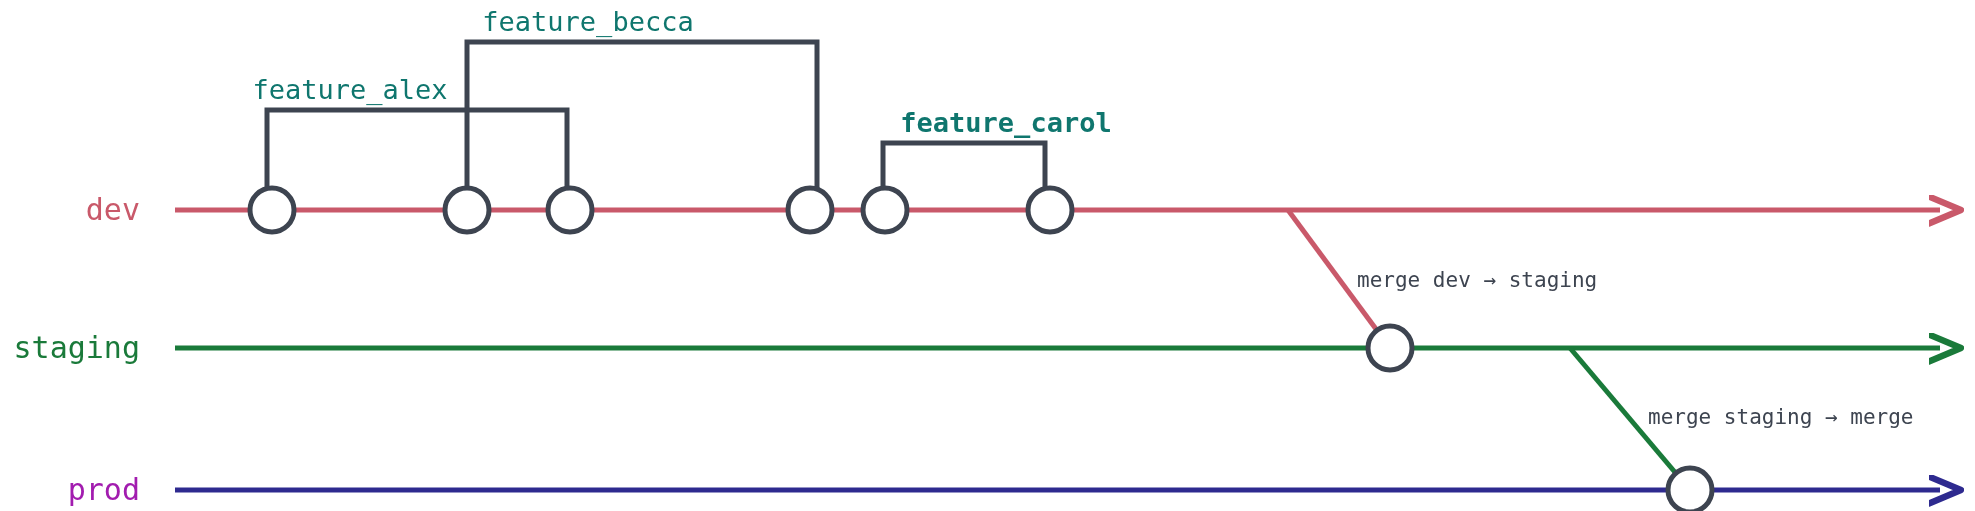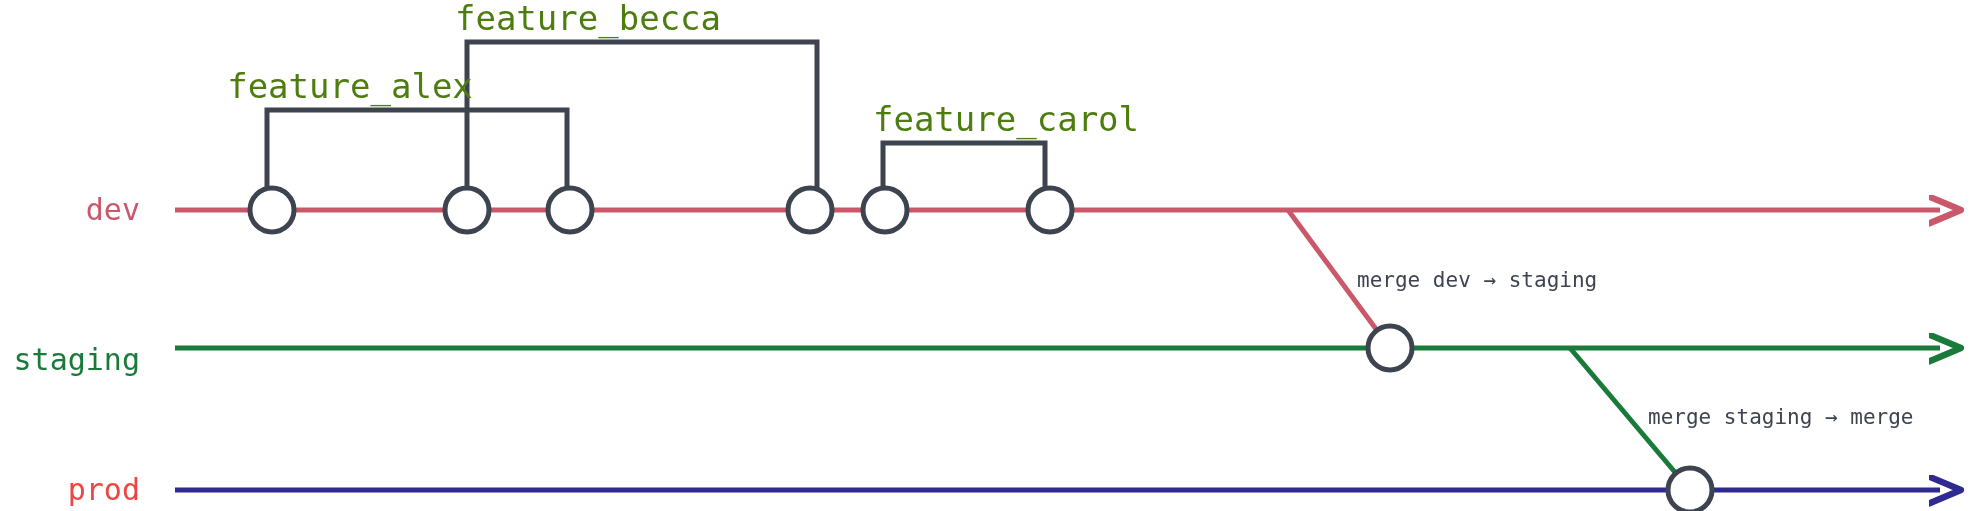--- a/index.html
+++ b/index.html
@@ -11,22 +11,22 @@
     font-family:"DejaVu Sans Mono","Liberation Mono",monospace;
     font-weight:normal;
     font-size:30px;
     white-space:nowrap;
     line-height:1;
     transform:translate(-100%,-50%);
   }
   .feature-label{
     position:absolute;
     font-family:"DejaVu Sans Mono","Liberation Mono",monospace;
-    font-size:34px;
-    color:#4d7c0f;
+    font-size:27px;
+    color:#0f766e;
     white-space:nowrap;
     line-height:1;
     transform:translate(-50%,-100%);
   }
   .merge-label{
     position:absolute;
     font-family:"DejaVu Sans Mono","Liberation Mono",monospace;
     font-size:21px;
     color:#3d4450;
     white-space:nowrap;
@@ -74,21 +74,21 @@
         <circle cx="885" cy="210" r="22" fill="#ffffff" stroke="#3d4450" stroke-width="5"></circle>
         <circle cx="1050" cy="210" r="22" fill="#ffffff" stroke="#3d4450" stroke-width="5"></circle>
         <circle cx="1390" cy="348" r="22" fill="#ffffff" stroke="#3d4450" stroke-width="5"></circle>
         <circle cx="1690" cy="490" r="22" fill="#ffffff" stroke="#3d4450" stroke-width="5"></circle>
       </g>
   </svg>
 
   <div id="labels-layer">
       <div class="feature-label" style="left: 350px; top: 103px;">feature_alex</div>
       <div class="feature-label" style="left: 588px; top: 35px;">feature_becca</div>
-      <div class="feature-label" style="left: 1006px; top: 136px;">feature_carol</div>
+      <div class="feature-label" style="left: 1006px; top: 136px; font-weight: bold;">feature_carol</div>
       <div class="branch-label" style="left: 140px; top: 210px; color: rgb(201, 89, 106);">dev</div>
-      <div class="branch-label" style="left: 140px; top: 348px; color: rgb(26, 122, 58); margin-top: 12px;">staging</div>
-      <div class="branch-label" style="left: 140px; top: 490px; color: #ef4444;">prod</div>
+      <div class="branch-label" style="left: 140px; top: 348px; color: rgb(26, 122, 58);">staging</div>
+      <div class="branch-label" style="left: 140px; top: 490px; color: #a21caf;">prod</div>
       <div class="merge-label" style="left: 1357px; top: 280px;">merge dev → staging</div>
       <div class="merge-label" style="left: 1648px; top: 417px;">merge staging → merge</div>
     </div>
 
 </div>
 
 </body></html>

